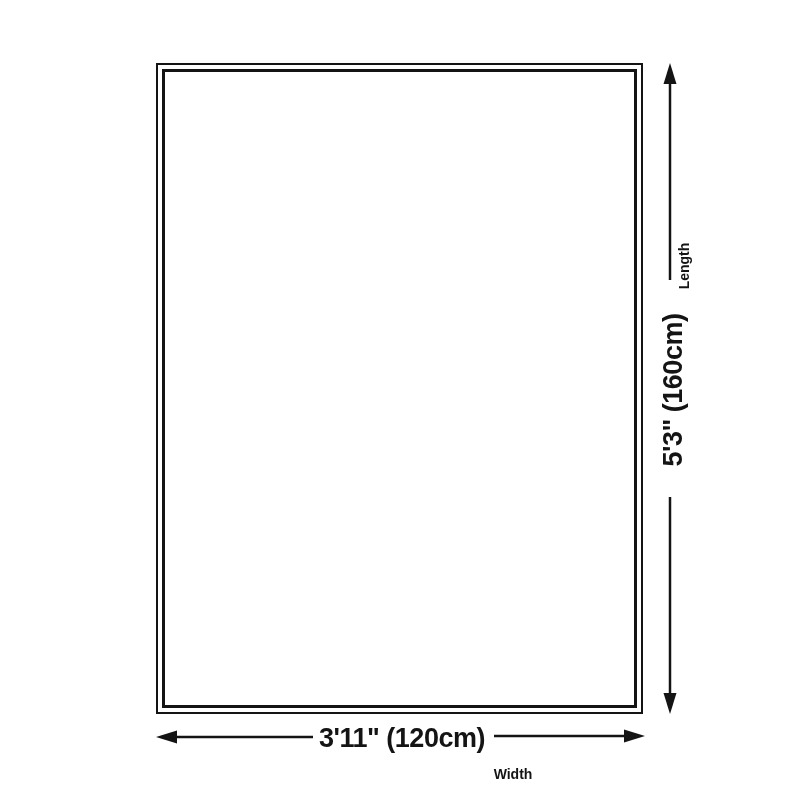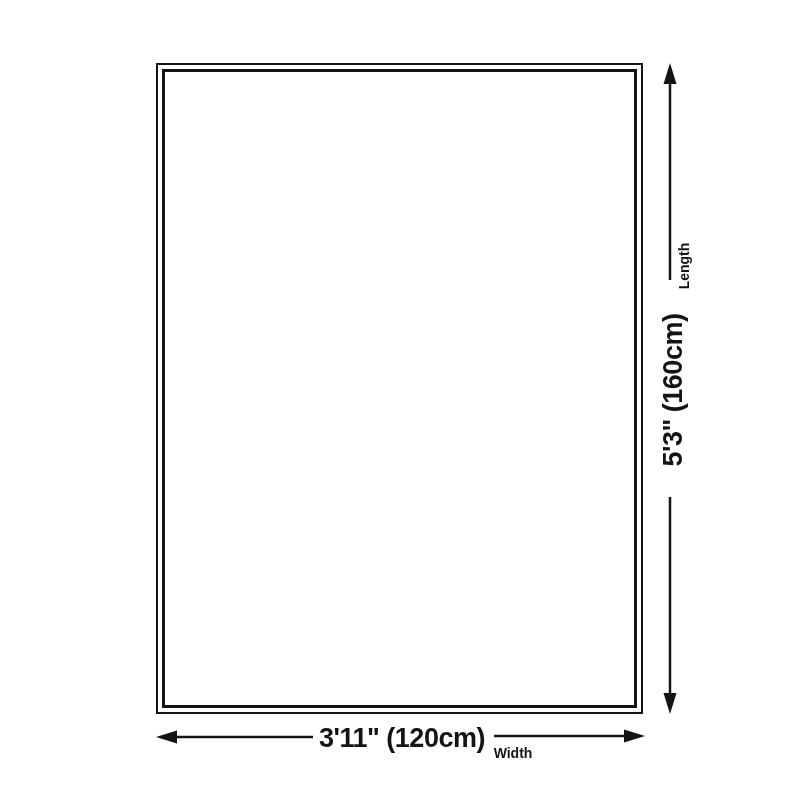--- a/index.html
+++ b/index.html
@@ -62,21 +62,21 @@
   }
   .width-value {
     left: 402px;
     top: 738px;
     transform: translate(-50%, -50%);
     font-size: 27px;
     letter-spacing: -0.5px;
   }
   .width-label {
     left: 513px;
-    top: 753px;
+    top: 774px;
     transform: translate(-50%, -50%);
     font-size: 14px;
   }
 </style>
 </head>
 <body>
 
 <div class="canvas">
 
   <div class="rug-outer">

